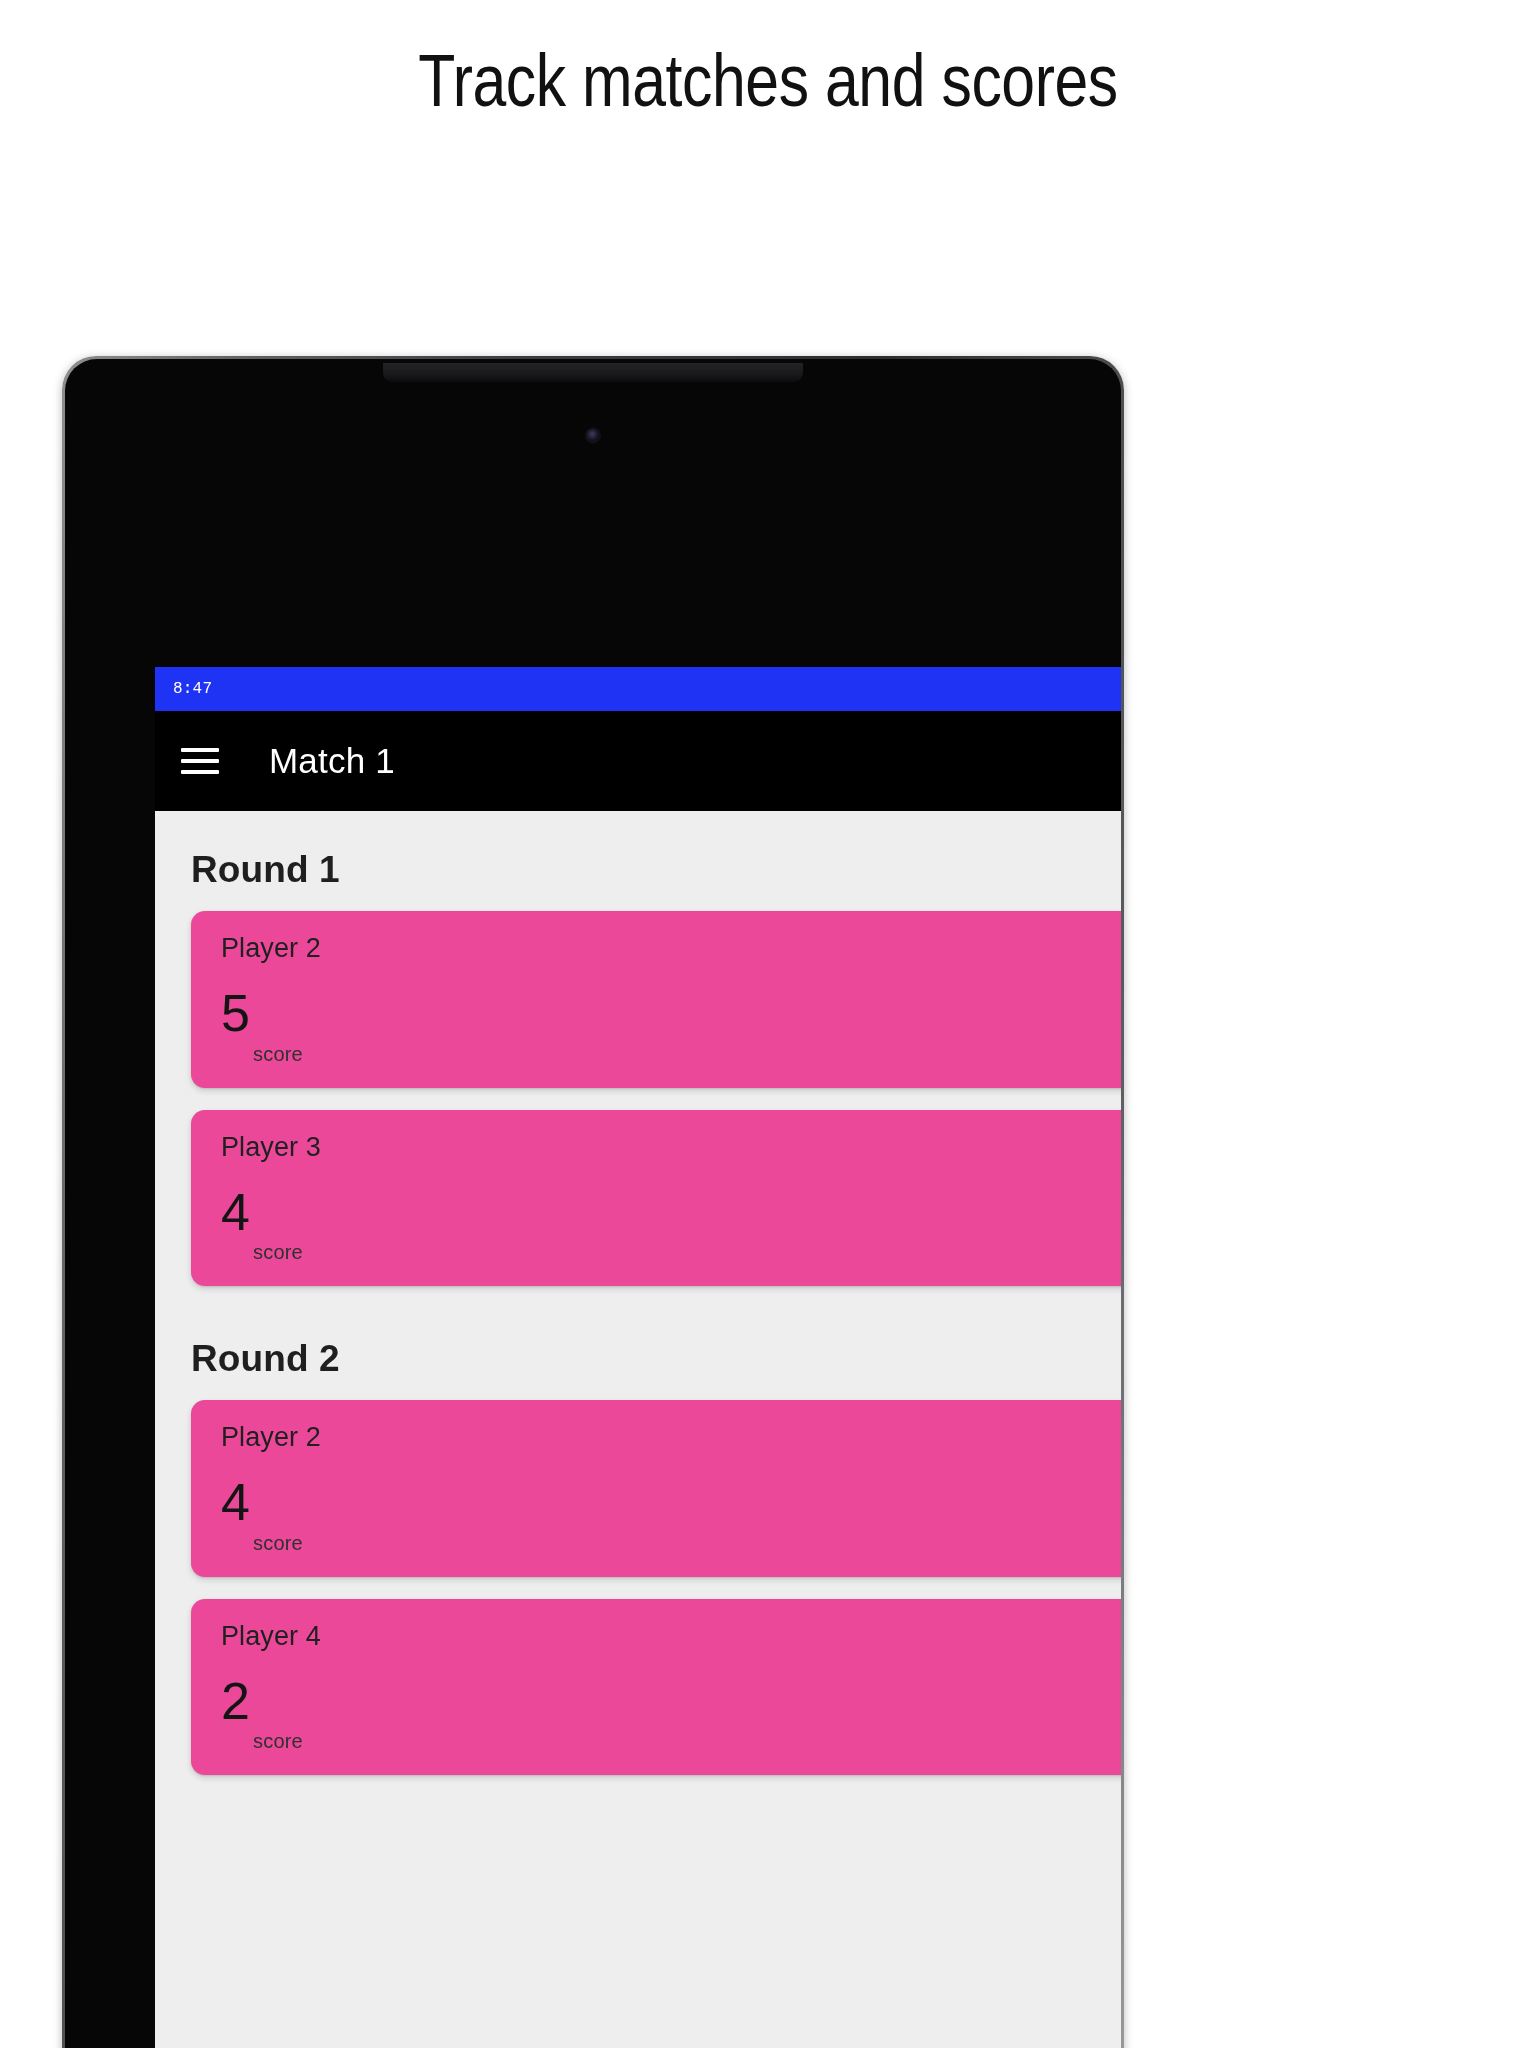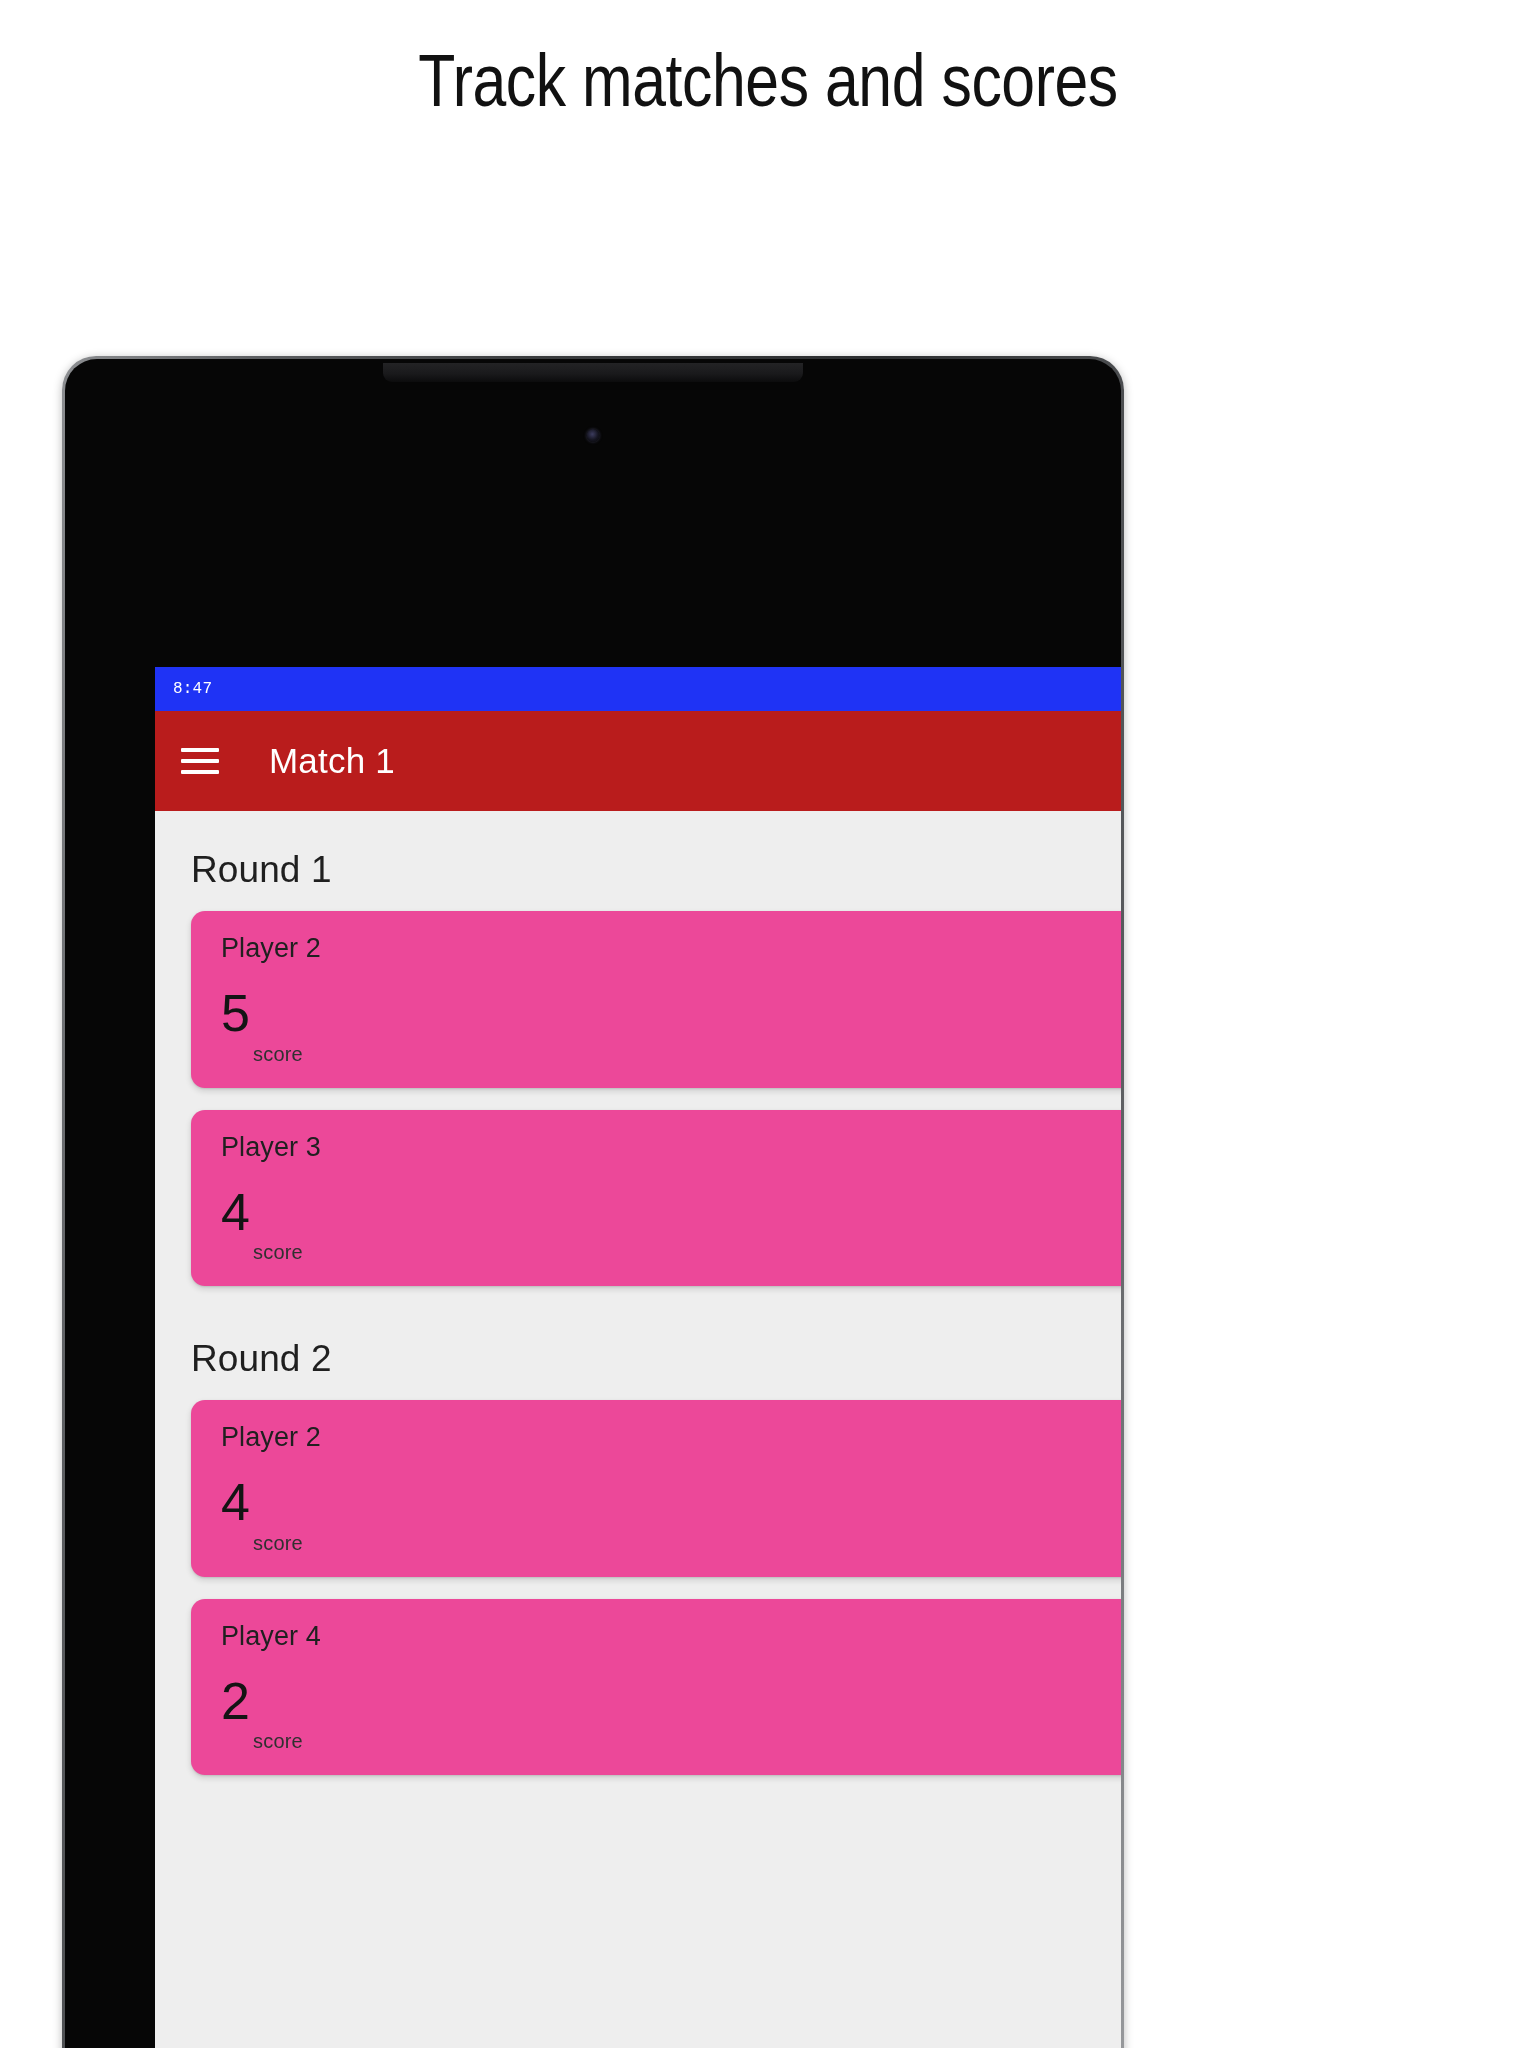--- a/index.html
+++ b/index.html
@@ -103,21 +103,21 @@
     font-size: 16px;
     font-weight: 400;
     letter-spacing: 0.2px;
     font-family: Liberation Mono, monospace;
   }
 
   
   .app-bar {
     position: relative;
     height: 100px;
-    background: #b91c1c;
+    background: #000000;
     display: flex;
     align-items: center;
     padding: 0 20px 0 26px;
     box-sizing: border-box;
   }
   .menu-icon {
     width: 42px;
     height: 34px;
     display: flex;
     flex-direction: column;
@@ -148,21 +148,21 @@
     top: 144px;
     bottom: 0;
     background: #eeeeee;
     border-radius: 26px 26px 0 0;
     padding: 26px 0 0 0;
     box-sizing: border-box;
     overflow: hidden;
   }
   .round-title {
     font-size: 37px;
-    font-weight: 400;
+    font-weight: 700;
     color: #1f1f1f;
     padding: 12px 0 20px 36px;
     letter-spacing: 0.1px;
   }
   .round-title.second { padding-top: 30px; }
 
   .card {
     position: relative;
     margin: 0 36px 22px 36px;
     background: #ec4899;

